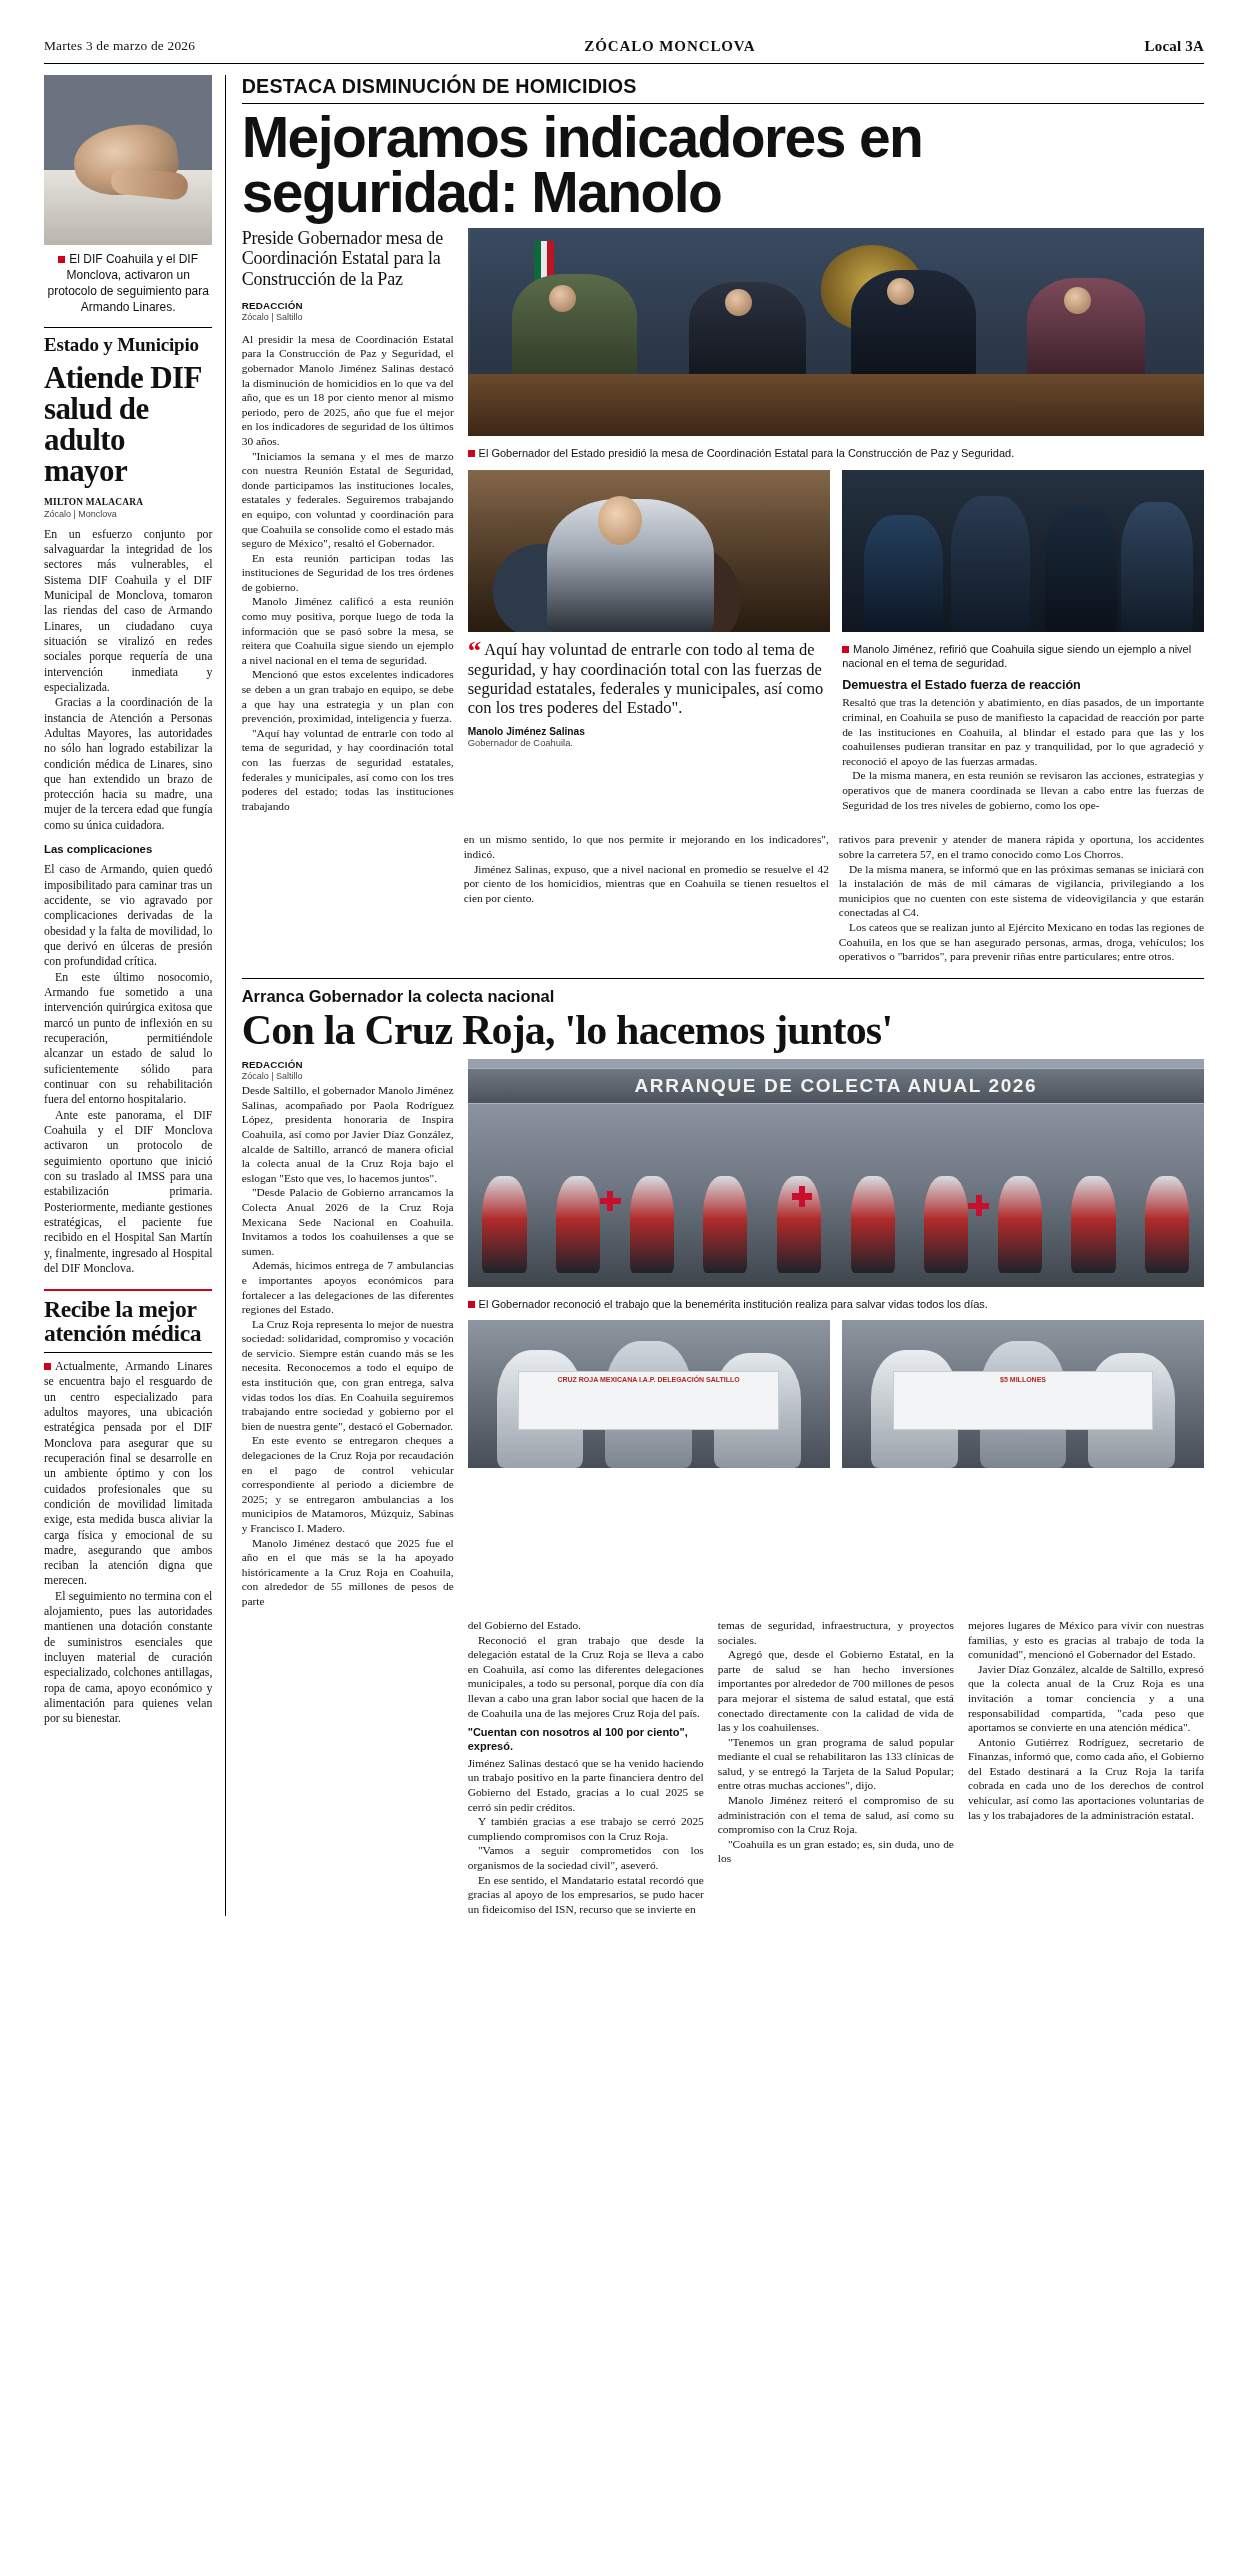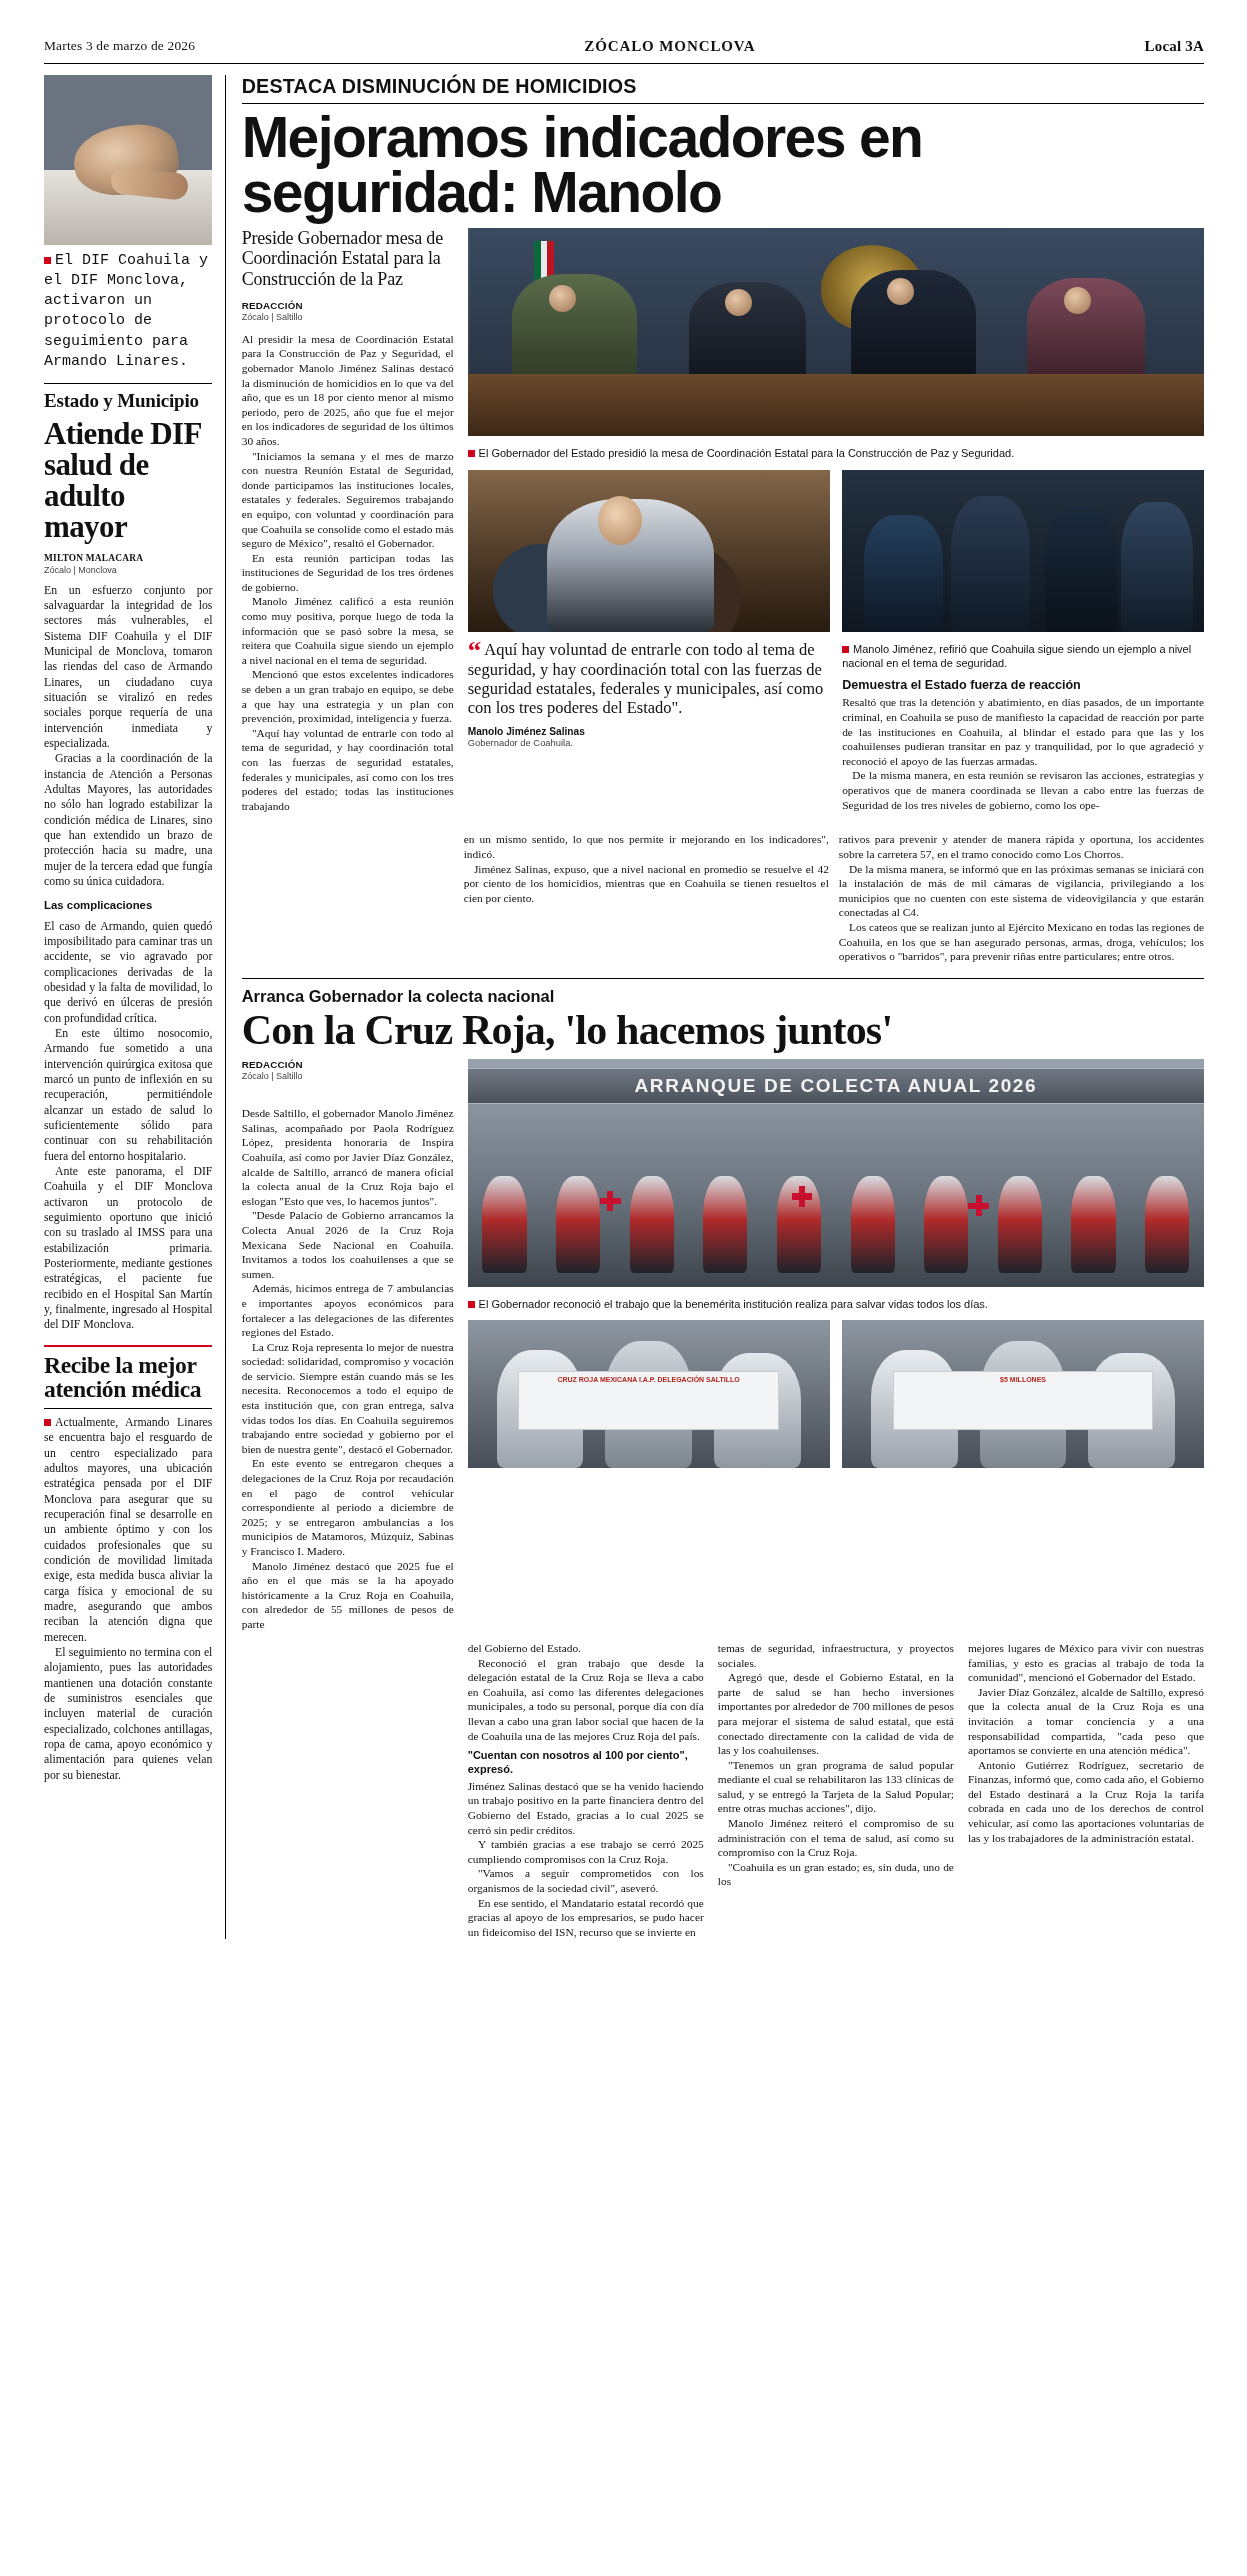--- a/index.html
+++ b/index.html
@@ -63,25 +63,26 @@
     border-radius: 48% 42% 38% 46%;
     transform: rotate(-8deg);
   }
   .rail-photo .arm {
     position:absolute; left:40%; top:56%; width:46%; height:16%;
     background: linear-gradient(90deg,#d8b594,#a87f5e);
     border-radius: 23.6px;
     transform: rotate(6deg);
   }
   .caption {
-    font-family: Liberation Mono, monospace;
-    font-size: 15px;
+    font-family: Liberation Sans, sans-serif;
+    font-size: 12px;
     line-height: 1.34;
     margin-top: 6.3px;
     color: #111;
+    text-align: center;
   }
   .sq {
     display:inline-block; width:7px; height:7px; background:#d0021b;
     margin-right:3.9px; position:relative; top:0px;
   }
   .rail-rule { border-top: 1.6px solid #000; margin: 11px 0 6.3px; }
   .kicker-serif {
     font-family: "Liberation Serif", serif;
     font-weight: bold;
     font-size: 19px;
@@ -511,21 +512,21 @@
       <div class="section-rule"></div>
 
       <div>
         <div class="kicker2">Arranca Gobernador la colecta nacional</div>
         <div class="headline2">Con la Cruz Roja, 'lo hacemos juntos'</div>
 
         <div class="lead-grid" style="grid-template-columns:212px 1fr;">
           <div>
             <div class="redaccion" style="margin-top:0">REDACCIÓN</div>
             <div class="redaccion-sub">Zócalo | Saltillo</div>
-            <div class="col-text" style="margin-top:25px">
+            <div class="col-text" style="margin-top:2px">
               <p class="first">Desde Saltillo, el gobernador Manolo Jiménez Salinas, acompañado por Paola Rodríguez López, presidenta honoraria de Inspira Coahuila, así como por Javier Díaz González, alcalde de Saltillo, arrancó de manera oficial la colecta anual de la Cruz Roja bajo el eslogan "Esto que ves, lo hacemos juntos".</p>
               <p>"Desde Palacio de Gobierno arrancamos la Colecta Anual 2026 de la Cruz Roja Mexicana Sede Nacional en Coahuila. Invitamos a todos los coahuilenses a que se sumen.</p>
               <p>Además, hicimos entrega de 7 ambulancias e importantes apoyos económicos para fortalecer a las delegaciones de las diferentes regiones del Estado.</p>
               <p>La Cruz Roja representa lo mejor de nuestra sociedad: solidaridad, compromiso y vocación de servicio. Siempre están cuando más se les necesita. Reconocemos a todo el equipo de esta institución que, con gran entrega, salva vidas todos los días. En Coahuila seguiremos trabajando entre sociedad y gobierno por el bien de nuestra gente", destacó el Gobernador.</p>
               <p>En este evento se entregaron cheques a delegaciones de la Cruz Roja por recaudación en el pago de control vehicular correspondiente al periodo a diciembre de 2025; y se entregaron ambulancias a los municipios de Matamoros, Múzquiz, Sabinas y Francisco I. Madero.</p>
               <p>Manolo Jiménez destacó que 2025 fue el año en el que más se la ha apoyado históricamente a la Cruz Roja en Coahuila, con alrededor de 55 millones de pesos de parte</p>
             </div>
           </div>
 
           <div>

